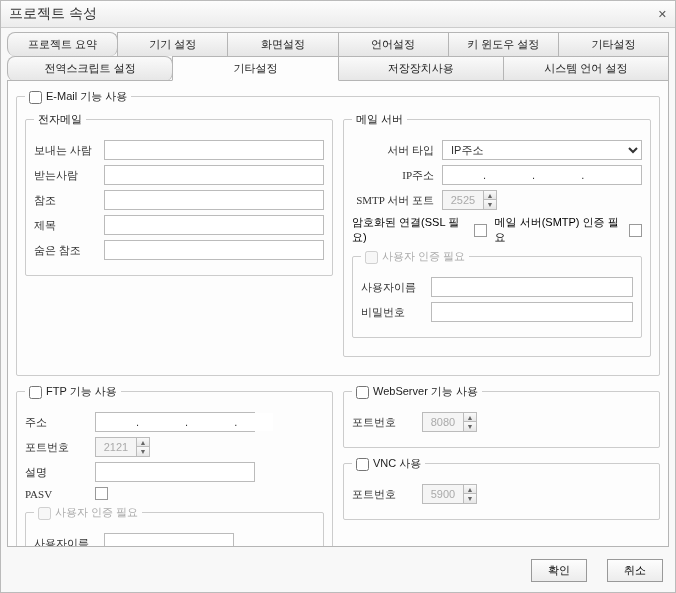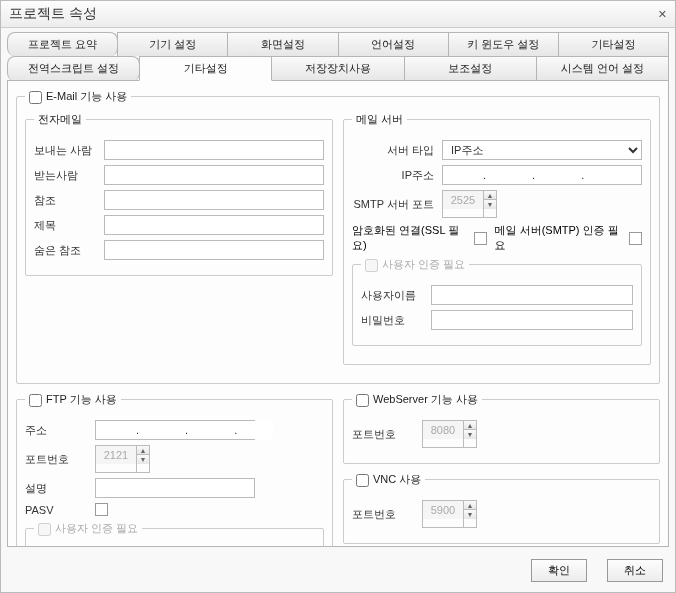--- a/index.html
+++ b/index.html
@@ -67,21 +67,21 @@
   position: relative;
 }
 legend {
   padding: 0 4px;
   font-size: 11px;
   color: #222;
 }
 legend.with-check { display: flex; align-items: flex-end; gap: 2px; }
 legend input[type=checkbox] { margin-right: 2px; }
 .row { display: flex; align-items: center; margin: 5px 0; }
-.row .lbl { width: 70px; color: #333; text-align: left; }
+.row .lbl { width: 70px; color: #333; text-align: left; font-family: Liberation Serif, serif; }
 .row.rlbl .lbl { text-align: right; padding-right: 8px; width: 90px;}
 input[type=text], select {
   border: 1px solid #bbb;
   background: #fff;
   height: 20px;
   padding: 1px 4px;
   font-size: 11px;
   color: #333;
 }
 input.disabled, select.disabled {
@@ -99,21 +99,21 @@
 .ip-box .dot { padding: 0 10px; color: #333; }
 .ip-box input {
   border: none;
   width: 26px;
   text-align: center;
   height: 18px;
 }
 .spinner {
   display: inline-flex;
   border: 1px solid #bbb;
-  height: 28px;
+  height: 20px;
 }
 .spinner input {
   border: none;
   width: 40px;
   text-align: center;
   height: 18px;
   background: #fff;
 }
 .spinner.disabled input { background: #f5f5f5; color: #aaa; }
 .spinner .arrows {
@@ -171,21 +171,20 @@
       <div class="tab">기기 설정</div>
       <div class="tab">화면설정</div>
       <div class="tab">언어설정</div>
       <div class="tab">키 윈도우 설정</div>
       <div class="tab">기타설정</div>
     </div>
     <div class="tabrow">
       <div class="tab">전역스크립트 설정</div>
       <div class="tab active">기타설정</div>
       <div class="tab">저장장치사용</div>
-      <div class="tab">보조설정</div>
       <div class="tab">시스템 언어 설정</div>
     </div>
   </div>
 
   <div class="content">
 
     <fieldset>
       <legend class="with-check">
         <input type="checkbox" style="">
         <span>E-Mail 기능 사용</span>

